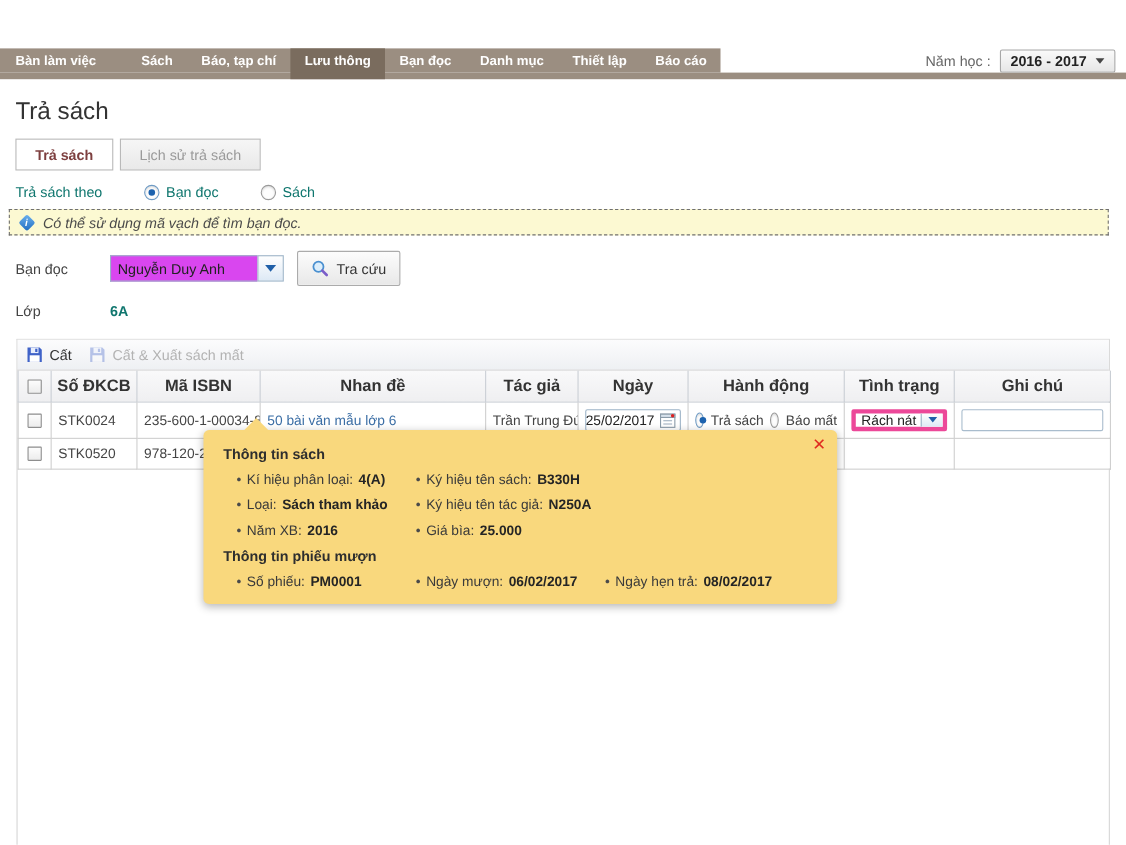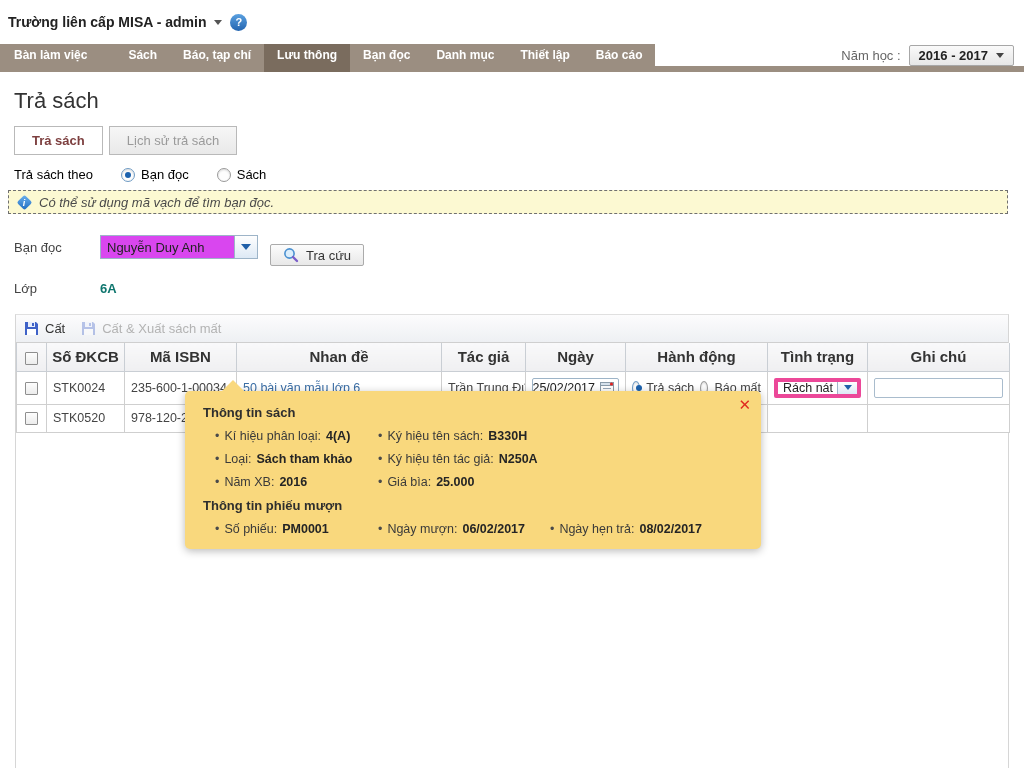--- a/index.html
+++ b/index.html
@@ -28,38 +28,38 @@
   .year-label { color:#666; font-size:13px; }
   .year-select { display:flex; align-items:center; gap:8px; border:1px solid #a7a7a7; border-radius:2px; background:linear-gradient(#fafafa,#e6e6e6); padding:2px 9px; font-weight:bold; font-size:13px; color:#222; cursor:pointer; }
   .chev-dark { width:0; height:0; border-left:4px solid transparent; border-right:4px solid transparent; border-top:5px solid #444; }
 
   
   .page-title { font-size:22px; font-weight:normal; color:#333; margin:16px 0 12px 14px; }
   .tabbtns { display:flex; gap:6px; margin-left:14px; }
   .btn-tab { padding:6px 17px; font-size:13px; border:1px solid #b9b9b9; cursor:pointer; }
   .btn-tab.on { background:#fff; color:#7d3f3f; font-weight:bold; }
   .btn-tab.off { background:linear-gradient(#f6f6f6,#e9e9e9); color:#9a9a9a; }
-  .filter-row { display:flex; align-items:center; margin:12px 0 8px 14px; gap:10px; font-size:13px; color:#000000; }
+  .filter-row { display:flex; align-items:center; margin:12px 0 8px 14px; gap:20px; font-size:13px; color:#0f766e; }
   .radio { width:14px; height:14px; border-radius:50%; border:1px solid #9a9a9a; background:#fdfdfd; position:relative; display:inline-block; vertical-align:-2px; cursor:pointer; box-shadow:inset 0 1px 2px rgba(0,0,0,.15); }
   .radio.sel { border-color:#5a githa; border-color:#6f9bc4; }
   .radio.sel::after { content:""; position:absolute; left:3px; top:3px; width:6px; height:6px; border-radius:50%; background:#1c62ae; }
   .radio-group { display:flex; align-items:center; gap:6px; margin-left:18px; cursor:pointer; }
 
   .banner { margin:6px 0 14px 8px; width:1000px; border:1px dashed #707070; background:#fcf9d2; display:flex; align-items:center; gap:9px; padding:3px 10px; height:24px; }
   .info-diamond { width:11px; height:11px; transform:rotate(45deg); background:linear-gradient(135deg,#6db2ef,#1f6cc0); border-radius:2px; display:flex; align-items:center; justify-content:center; flex:none; }
   .info-diamond span { transform:rotate(-45deg); color:#fff; font-size:9px; font-weight:bold; font-style:italic; }
   .banner-text { font-style:italic; color:#4a4a4a; font-size:13px; }
 
   .form-row { display:flex; align-items:center; margin:10px 0 0 14px; min-height:24px; }
   .form-label { width:86px; color:#444; font-size:13px; }
   .combo { display:flex; }
   .combo-input { width:134px; height:24px; border:1px solid #9db4c8; border-right:none; background:#d946ef; padding:0 6px; display:flex; align-items:center; font-size:13px; color:#222; }
   .combo-btn { width:24px; height:24px; border:1px solid #9db4c8; background:linear-gradient(#fefefe,#dde9f5); display:flex; align-items:center; justify-content:center; cursor:pointer; }
   .chev-blue { width:0; height:0; border-left:5px solid transparent; border-right:5px solid transparent; border-top:6px solid #1f5fa8; }
-  .btn-search { margin-left:12px; display:flex; align-items:center; gap:7px; border:1px solid #ababab; border-radius:2px; background:linear-gradient(#fcfcfc,#e8e8e8); padding:2px 12px; height:22px; font-size:13px; color:#333; cursor:pointer;margin-top:16px; }
+  .btn-search { margin-left:12px; display:flex; align-items:center; gap:7px; border:1px solid #ababab; border-radius:2px; background:linear-gradient(#fcfcfc,#e8e8e8); padding:2px 12px; height:32px; font-size:13px; color:#333; cursor:pointer; }
   .class-value { font-weight:bold; color:#0f766e; }
 
   
   .grid-panel { margin:14px 0 0 15px; width:994px; height:478px; border-left:1px solid #d6d6d6; border-right:1px solid #d6d6d6; border-top:1px solid #e0e0e0; }
   .grid-toolbar { height:28px; background:linear-gradient(#fcfcfd,#eef0f3); border-bottom:1px solid #cfcfcf; display:flex; align-items:center; padding-left:8px; gap:16px; }
   .tool-btn { display:flex; align-items:center; gap:6px; font-size:13px; color:#333; cursor:pointer; }
   .tool-btn.disabled { color:#b3b3b3; cursor:default; }
   .tool-btn.disabled svg { opacity:.35; }
 
   table.grid { border-collapse:collapse; table-layout:fixed; width:994px; font-size:12.5px; }
@@ -88,25 +88,20 @@
   .tip-item .bullet { color:#4a4a4a; }
   .tip-item b { color:#252525; }
   .tip-link { color:#2b50d8; font-weight:bold; cursor:pointer; }
 
   svg { display:block; }
 </style>
 </head>
 <body>
 
 <header class="topbar">
-  <div class="account">
-    <span class="account-name">Trường liên cấp MISA - admin</span>
-    <span class="caret-down"></span>
-    <span class="help-circle">?</span>
-  </div>
 </header>
 
 <div class="navrow">
   <nav class="tabs">
     <span class="tab first">Bàn làm việc</span>
     <span class="tab">Sách</span>
     <span class="tab">Báo, tạp chí</span>
     <span class="tab active">Lưu thông</span>
     <span class="tab">Bạn đọc</span>
     <span class="tab">Danh mục</span>

